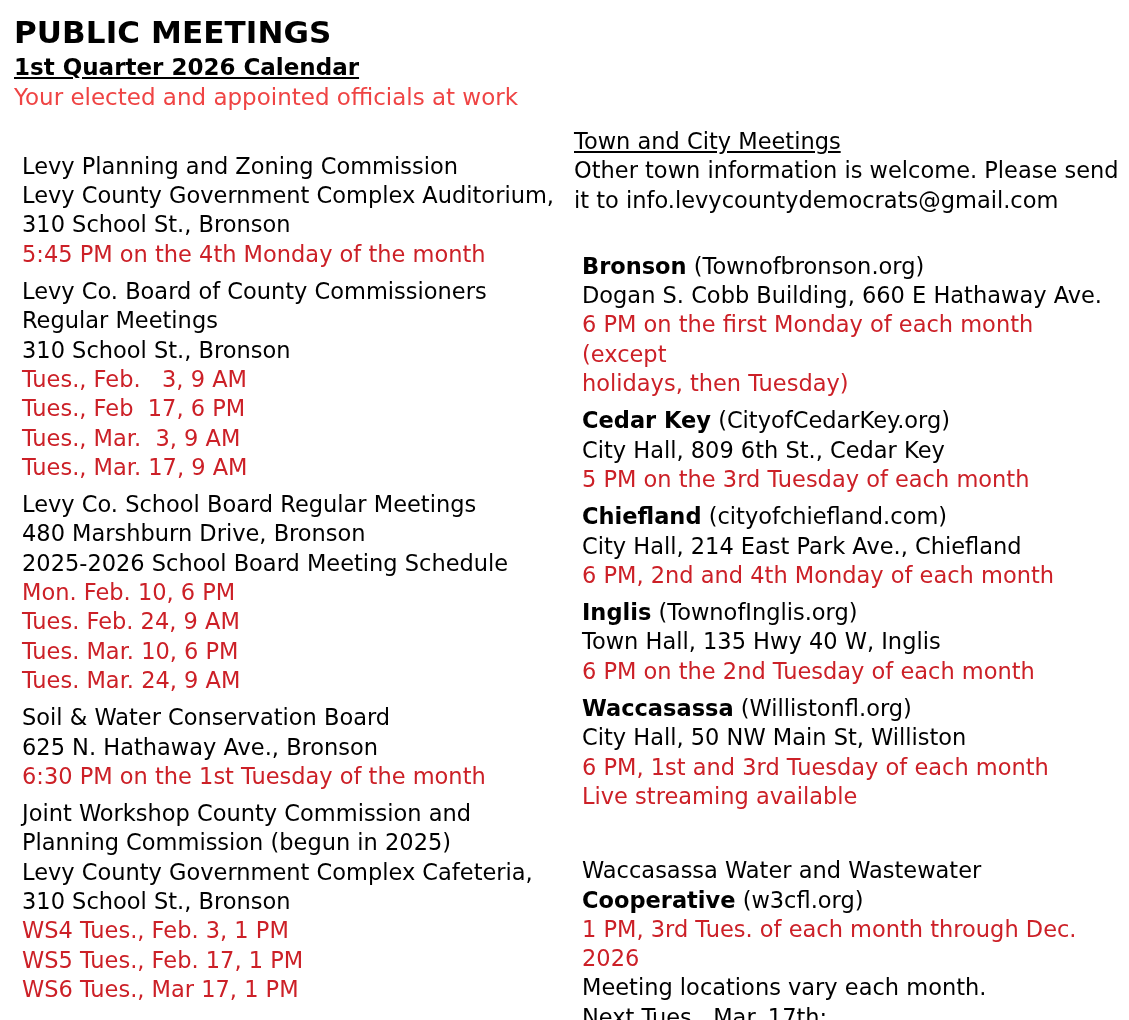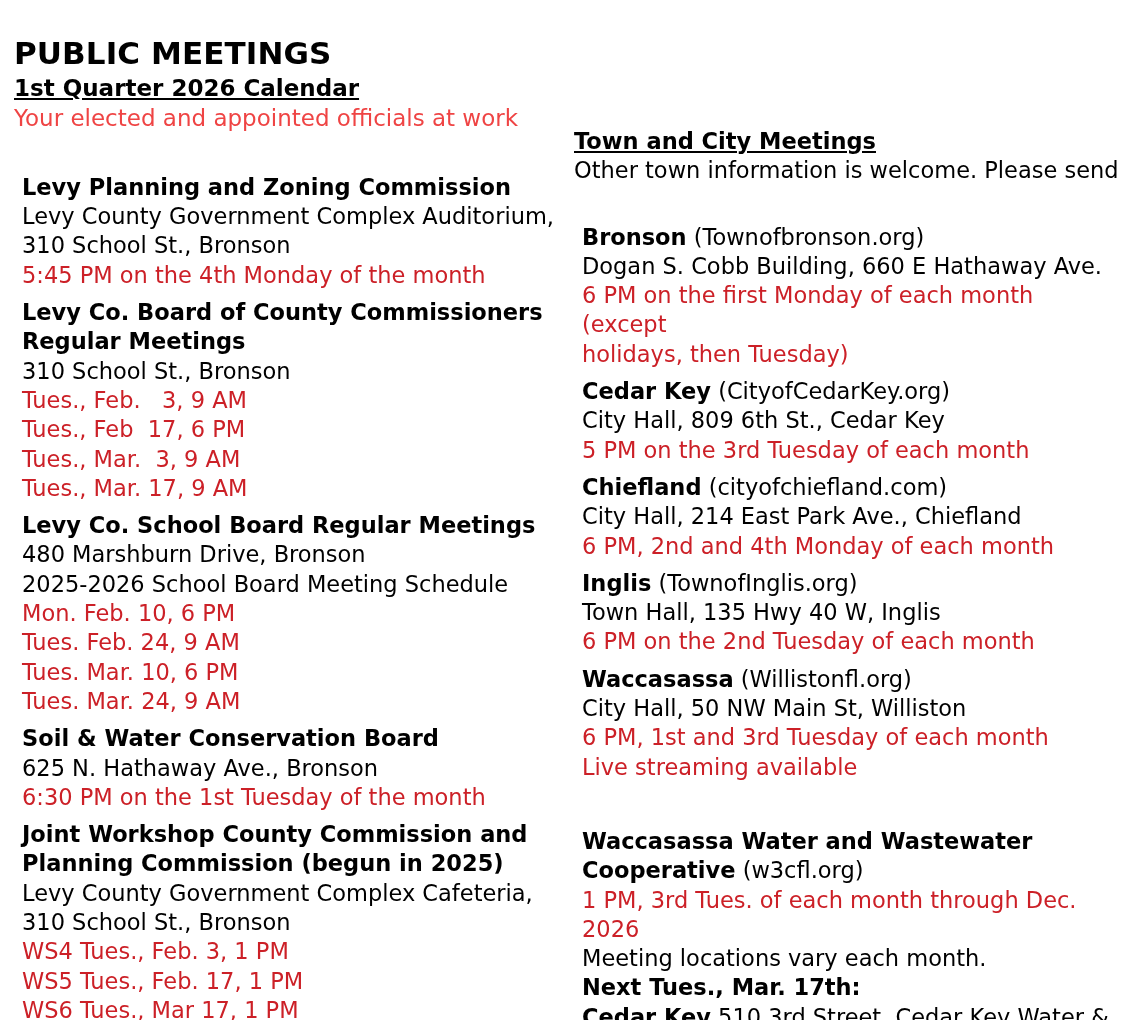--- a/index.html
+++ b/index.html
@@ -28,21 +28,21 @@
   .col-left  { left: 14px;  width: 548px; }
   .col-right { left: 574px; width: 548px; }
 
   
   .doc-title {
     font-size: 31px;
     font-weight: bold;
     letter-spacing: 0.1px;
     line-height: 1.0;
     margin: 0;
-    padding-top: 38px;
+    padding-top: 17px;
   }
   .doc-subtitle {
     font-size: 23px;
     font-weight: bold;
     text-decoration: underline;
     text-underline-offset: 2px;
     line-height: 1.28;
     margin: 0;
     padding-top: 5px;
   }
@@ -55,21 +55,21 @@
     padding-top: 1px;
   }
 
   
   .line {
     font-size: 22.5px;
     line-height: 29.3px;
     white-space: pre-wrap;
     margin: 0;
   }
-  .line.bold   { font-weight: bold; }
+  .line.bold   { font-weight: normal; }
   .line.red    { color: #cc2027; }
   .line.ul     { text-decoration: underline; text-underline-offset: 2px; }
 
   .section { margin: 8px; }
   .spacer-block { height: 29px; }
   .lead-gap     { height: 31px; }
   .right-top-gap{ height: 127px; }
 
   .mix b { font-weight: bold; }
   .mix span.reg { font-weight: normal; }
@@ -131,20 +131,21 @@
     </div>
 
   </div>
 
   <div class="col col-right">
 
     <div class="right-top-gap"></div>
 
     <div class="line bold ul">Town and City Meetings</div>
     <div class="line">Other town information is welcome. Please send</div>
+    <div class="line">it to info.levycountydemocrats@gmail.com</div>
 
     <div class="spacer-block"></div>
 
     <div class="section">
       <div class="line mix"><b>Bronson</b><span class="reg"> <span>(Townofbronson.org)</span></span></div>
       <div class="line">Dogan S. Cobb Building, 660 E Hathaway Ave.</div>
       <div class="line red">6 PM on the first Monday of each month (except</div>
       <div class="line red">holidays, then Tuesday)</div>
     </div>
 

